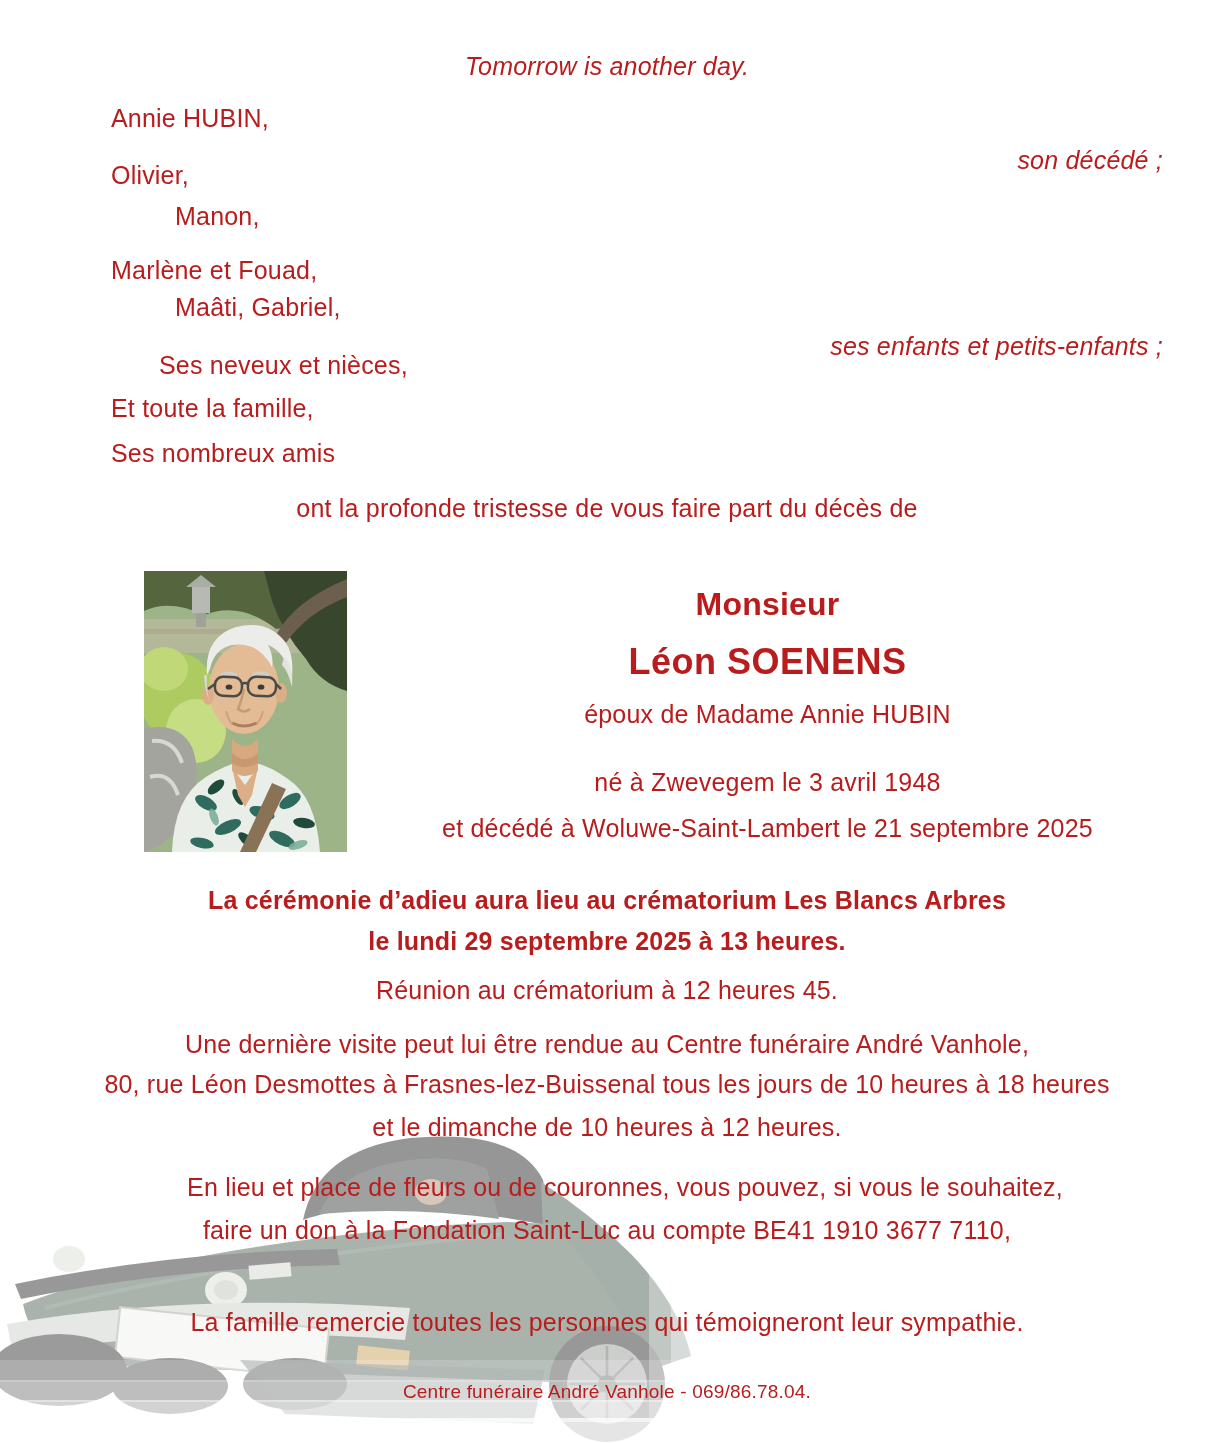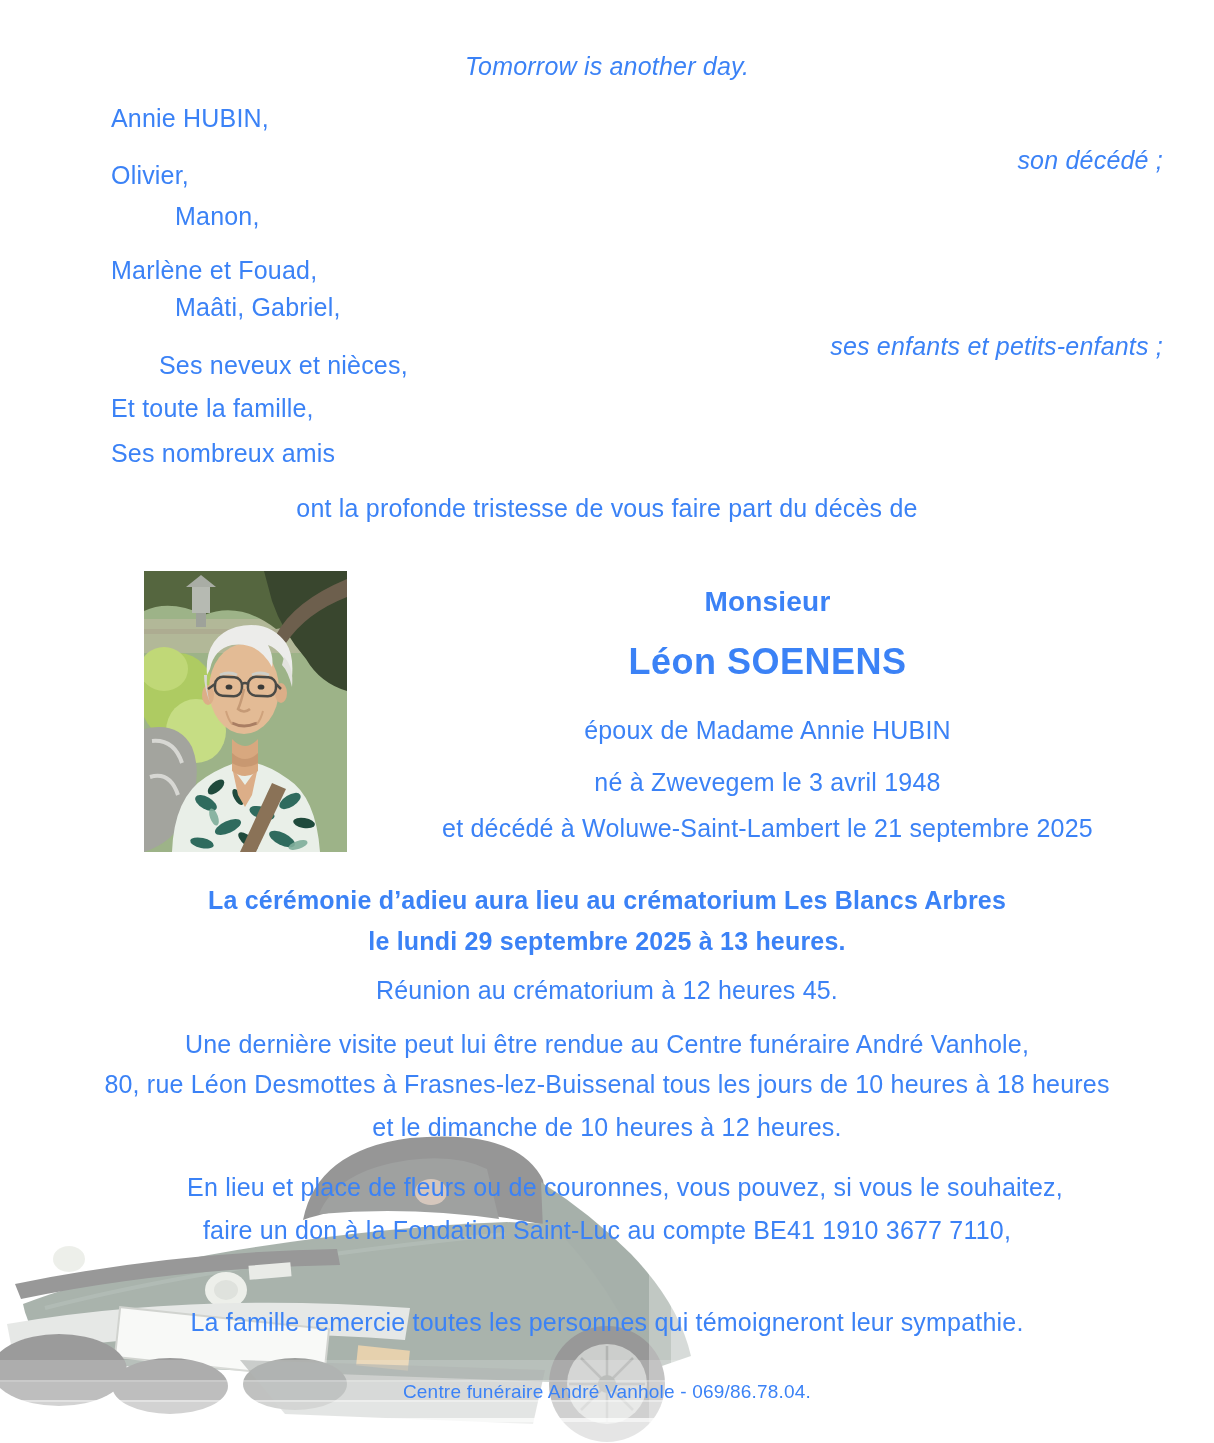--- a/index.html
+++ b/index.html
@@ -2,38 +2,38 @@
 <html><head>
 <meta charset="utf-8">
 <style>
   html,body{margin:0;padding:0;background:#ffffff;}
   .page{
     position:relative;
     width:1214px;height:1443px;
     background:#ffffff;
     overflow:hidden;
     font-family:"Liberation Sans","DejaVu Sans",sans-serif;
-    color:#3b82f6;
+    color:#b91c1c;
   }
   .line{
     position:absolute;
     font-size:25px;
     line-height:1.15;
     white-space:nowrap;
     z-index:2;
     letter-spacing:0.2px;
   }
   .left   {left:111px;}
   .indent {left:175px;}
   .right  {right:51px;font-style:italic;}
   .center {left:0;width:1214px;text-align:center;}
   .name-center{left:345px;width:845px;text-align:center;}
   .italic {font-style:italic;}
   .bold   {font-weight:bold;}
-  .title  {font-size:28px;font-weight:bold;}
+  .title  {font-size:32px;font-weight:bold;}
   .bigname{font-size:36px;font-weight:bold;letter-spacing:0.5px;}
   .small  {font-size:19px;}
   .photo{
     position:absolute;left:144px;top:571px;width:203px;height:281px;
     z-index:2;
   }
   .car{
     position:absolute;left:-15px;top:1122px;width:730px;height:321px;
     z-index:0;
   }
@@ -187,21 +187,21 @@
     <ellipse cx="117" cy="116" rx="3.4" ry="2.6" fill="#3a3a38"></ellipse>
 
     <path d="M100,118 Q97,132 94,138 Q100,143 106,138" stroke="#c59a76" stroke-width="2.5" fill="none"></path>
 
     <path d="M88,152 Q100,158 113,152" stroke="#a97e63" stroke-width="3" fill="none"></path>
     <path d="M82,140 Q84,148 88,153 M119,140 Q117,148 113,153" stroke="#cfa27c" stroke-width="2" fill="none"></path>
   </svg>
 
   <div class="line name-center title" style="top:586px;">Monsieur</div>
   <div class="line name-center bigname" style="top:641px;">Léon SOENENS</div>
-  <div class="line name-center" style="top:700px;margin-top:16px;">époux de Madame Annie HUBIN</div>
+  <div class="line name-center" style="top:700px;">époux de Madame Annie HUBIN</div>
   <div class="line name-center" style="top:768px;">né à Zwevegem le 3 avril 1948</div>
   <div class="line name-center" style="top:814px;">et décédé à Woluwe-Saint-Lambert le 21 septembre 2025</div>
 
   <div class="line center bold" style="top:886px;">La cérémonie d’adieu aura lieu au crématorium Les Blancs Arbres</div>
   <div class="line center bold" style="top:927px;">le lundi 29 septembre 2025 à 13 heures.</div>
   <div class="line center" style="top:976px;">Réunion au crématorium à 12 heures 45.</div>
 
   <div class="line center" style="top:1030px;">Une dernière visite peut lui être rendue au Centre funéraire André Vanhole,</div>
   <div class="line center" style="top:1070px;">80, rue Léon Desmottes à Frasnes-lez-Buissenal tous les jours de 10 heures à 18 heures</div>
   <div class="line center" style="top:1113px;">et le dimanche de 10 heures à 12 heures.</div>

